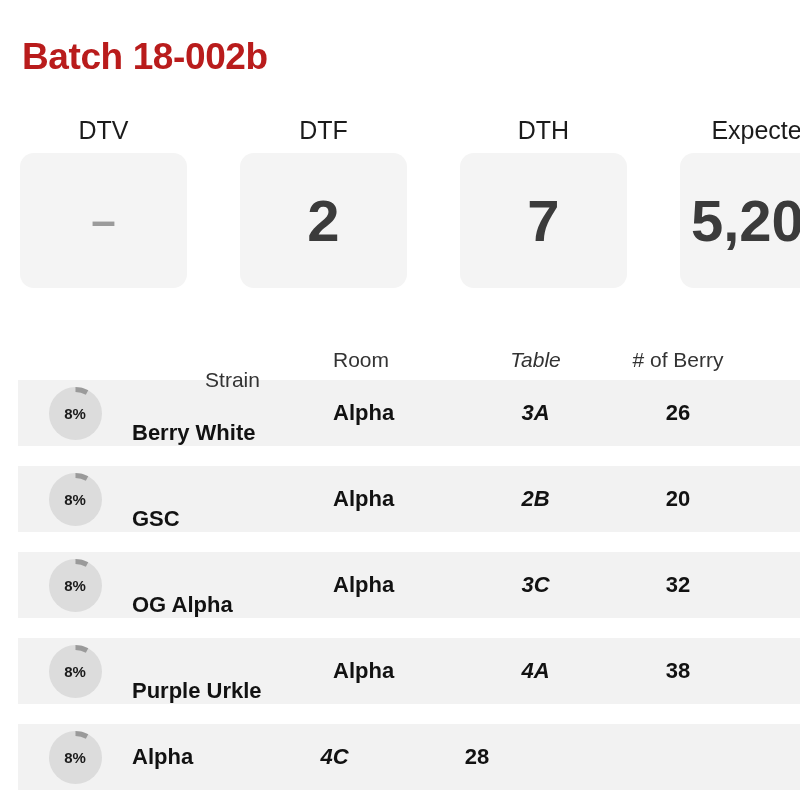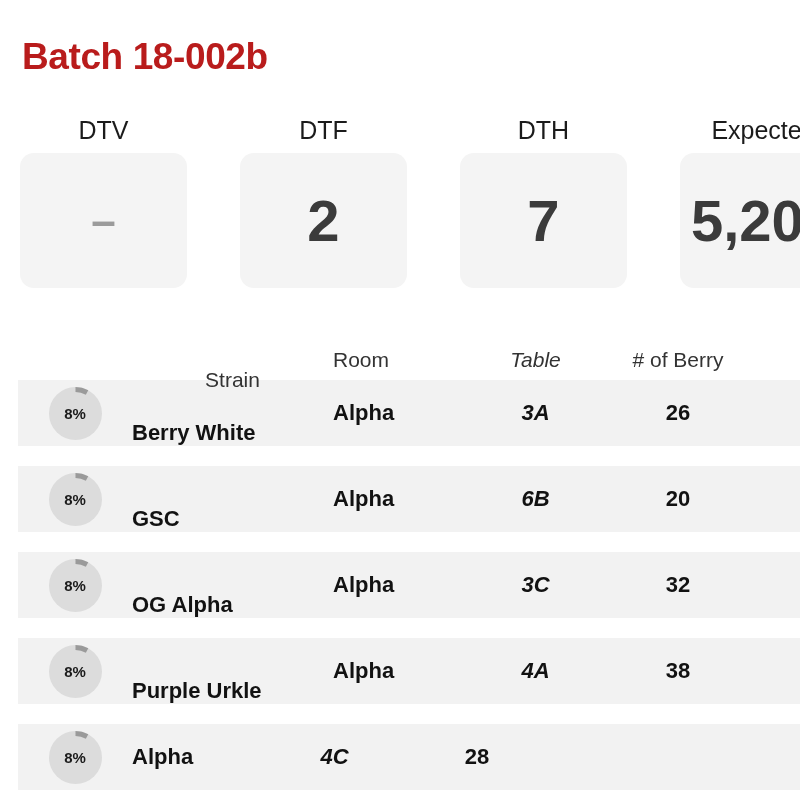--- a/index.html
+++ b/index.html
@@ -219,21 +219,21 @@
           <div class="progress">
             <svg width="53" height="53" viewBox="0 0 53 53">
               <circle cx="26.5" cy="26.5" r="26.5" fill="#dcdcdc"></circle>
               <path d="M 26.5 2.5 A 24 24 0 0 1 38.06 5.47" fill="none" stroke="#9a9a9a" stroke-width="5" stroke-linecap="butt"></path>
             </svg>
             <div class="progress-text">8%</div>
           </div>
         </div>
         <div class="col-strain"><span class="td strain">GSC</span></div>
         <div class="col-room"><span class="td">Alpha</span></div>
-        <div class="col-table"><span class="td">6B</span></div>
+        <div class="col-table"><span class="td">2B</span></div>
         <div class="col-plants"><span class="td">20</span></div>
         <div class="col-next"></div>
       </div>
       <div class="t-row t-body-row">
         <div class="col-prog">
           <div class="progress">
             <svg width="53" height="53" viewBox="0 0 53 53">
               <circle cx="26.5" cy="26.5" r="26.5" fill="#dcdcdc"></circle>
               <path d="M 26.5 2.5 A 24 24 0 0 1 38.06 5.47" fill="none" stroke="#9a9a9a" stroke-width="5" stroke-linecap="butt"></path>
             </svg>

